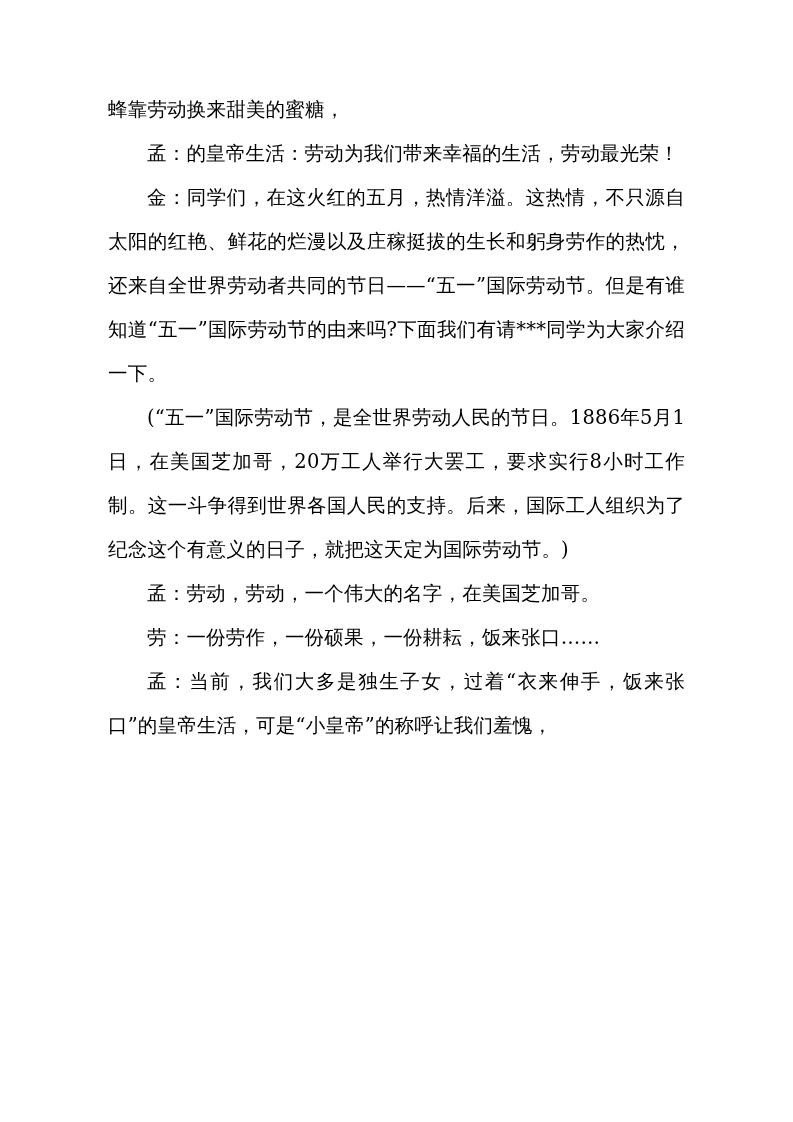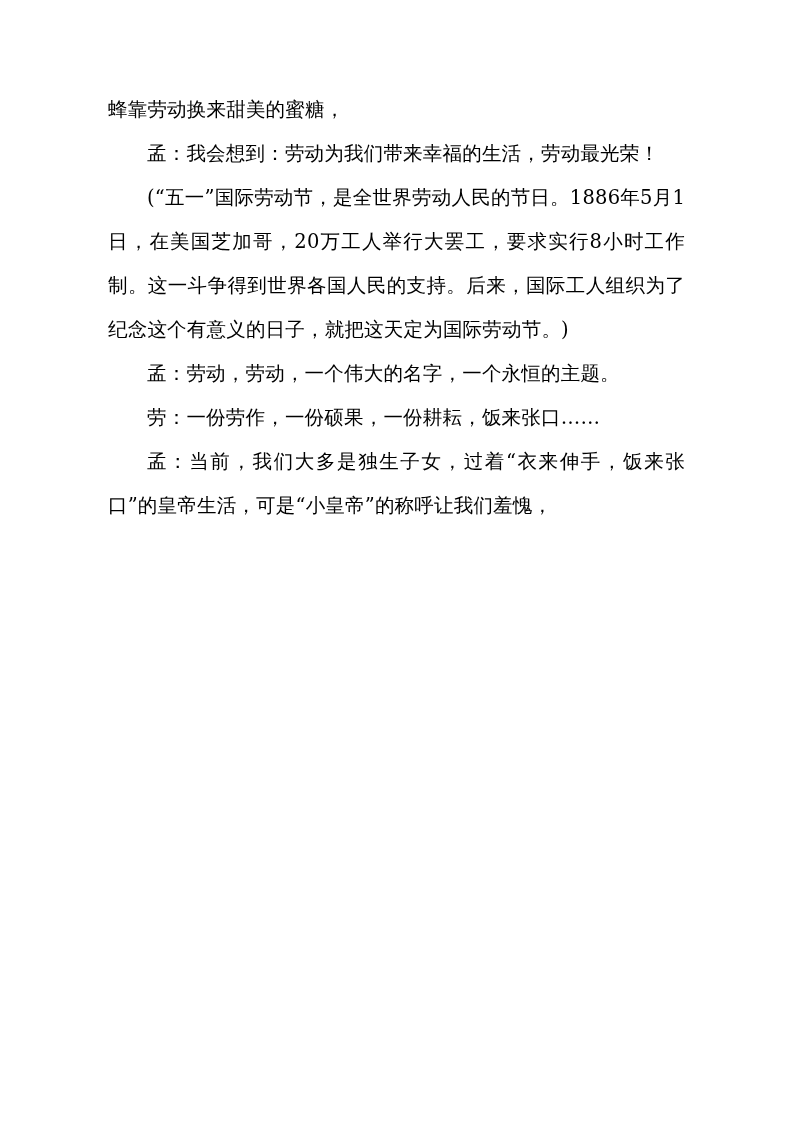--- a/index.html
+++ b/index.html
@@ -36,19 +36,20 @@
   p.indent {
     text-indent: 2em;
   }
 </style>
 </head>
 <body>
 
 <div class="page">
   <div class="doc-body">
     <p class="para">蜂靠劳动换来甜美的蜜糖，</p>
-    <p class="para indent">孟：我会想到：劳动为我们带来幸福的生活，劳动最光荣！</p>
+    <p class="para indent">孟：的皇帝生活：劳动为我们带来幸福的生活，劳动最光荣！</p>
+    <p class="para indent">金：同学们，在这火红的五月，热情洋溢。这热情，不只源自太阳的红艳、鲜花的烂漫以及庄稼挺拔的生长和躬身劳作的热忱，还来自全世界劳动者共同的节日——“五一”国际劳动节。但是有谁知道“五一”国际劳动节的由来吗?下面我们有请***同学为大家介绍一下。</p>
     <p class="para indent">(“五一”国际劳动节，是全世界劳动人民的节日。1886年5月1日，在美国芝加哥，20万工人举行大罢工，要求实行8小时工作制。这一斗争得到世界各国人民的支持。后来，国际工人组织为了纪念这个有意义的日子，就把这天定为国际劳动节。)</p>
-    <p class="para indent">孟：劳动，劳动，一个伟大的名字，一个永恒的主题。</p>
+    <p class="para indent">孟：劳动，劳动，一个伟大的名字，在美国芝加哥。</p>
     <p class="para indent">劳：一份劳作，一份硕果，一份耕耘，饭来张口……</p>
     <p class="para indent">孟：当前，我们大多是独生子女，过着“衣来伸手，饭来张口”的皇帝生活，可是“小皇帝”的称呼让我们羞愧，</p>
   </div>
 </div>
 
 </body></html>

